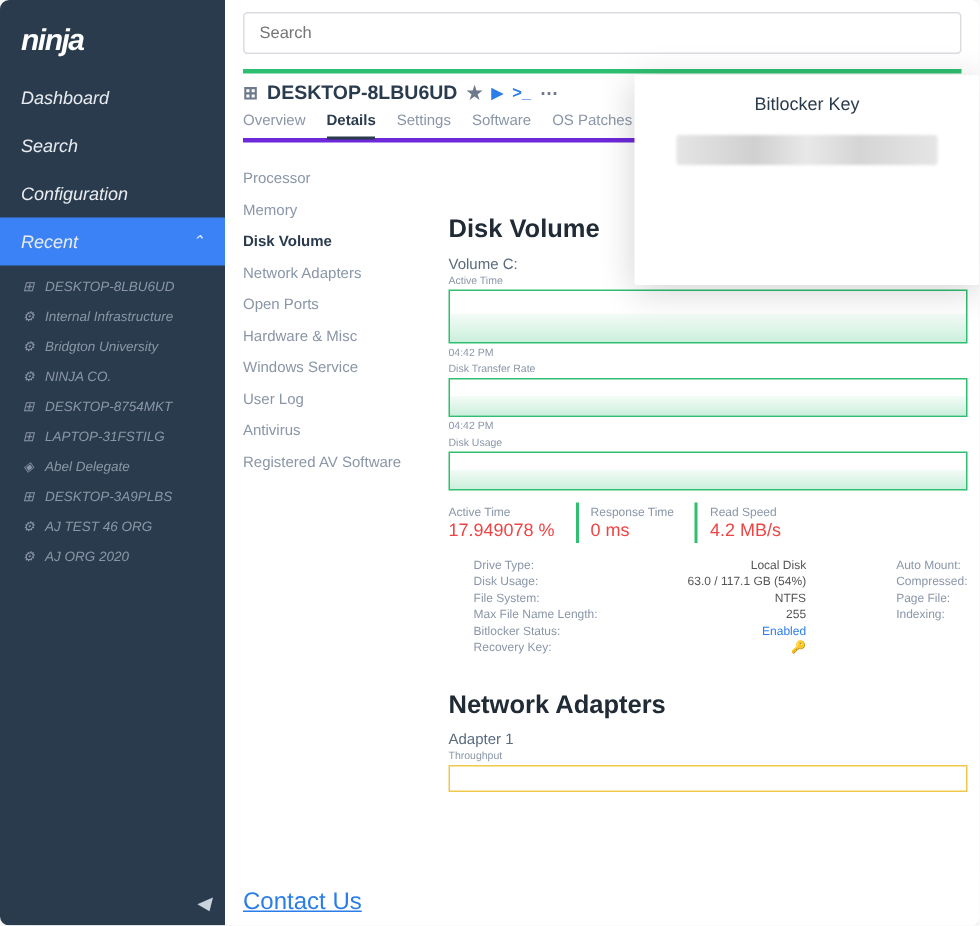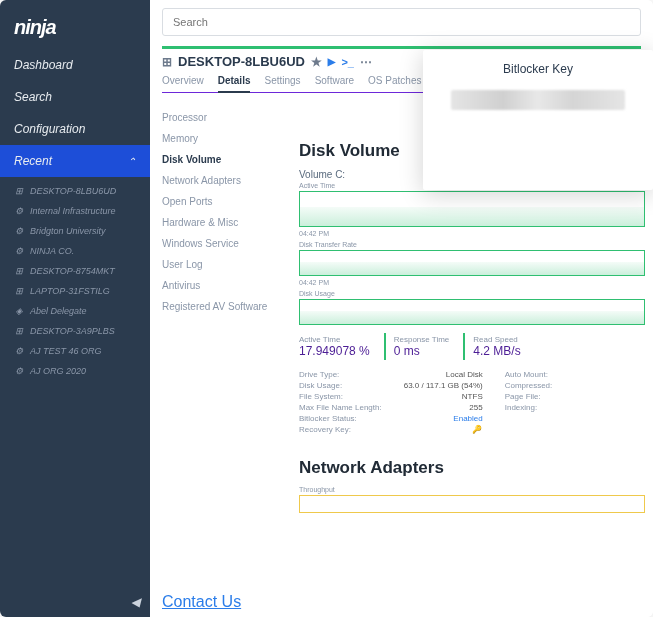--- a/index.html
+++ b/index.html
@@ -1,58 +1,58 @@
 <!DOCTYPE html>
 <html><head>
 <meta charset="utf-8">
 <style>
 * { box-sizing: border-box; margin: 0; padding: 0; }
 body { font-family: -apple-system, BlinkMacSystemFont, "Segoe UI", Arial, sans-serif; font-size: 11px; color: #333; background: #fff; width: 653px; height: 617px; overflow: hidden; position: relative; }
 .app { display: flex; height: 100%; border-radius: 6px; overflow: hidden; box-shadow: 0 2px 30px rgba(0,0,0,0.15); }
 .sidebar { width: 150px; background: #2b3b4e; color: #cbd3dd; display: flex; flex-direction: column; flex-shrink: 0; font-style: italic; }
 .logo { padding: 16px 14px 10px; font-size: 20px; font-weight: 700; color: #fff; letter-spacing: -1px; }
 .nav-item { padding: 9px 14px; font-size: 12px; color: #e8ecf0; cursor: pointer; }
-.nav-item.recent { display: flex; justify-content: space-between; align-items: center; background: #1d4ed8; }
+.nav-item.recent { display: flex; justify-content: space-between; align-items: center; background: #3b82f6; }
 .recent-list { padding: 4px 0; }
 .recent-item { display: flex; align-items: center; gap: 6px; padding: 5px 14px; font-size: 9px; color: #8a96a8; cursor: pointer; }
 .recent-item .ri-icon { width: 10px; text-align: center; font-size: 9px; }
 .sidebar-footer { margin-top: auto; display: flex; justify-content: flex-end; padding: 8px 10px; }
 .collapse { color: #cbd3dd; font-size: 12px; cursor: pointer; }
 .main { flex: 1; display: flex; flex-direction: column; overflow: hidden; background: #fff; }
 .search-bar { margin: 8px 12px 6px; }
 .search-input { width: 100%; padding: 7px 10px; border: 1px solid #d9dde2; border-radius: 3px; font-size: 11px; color: #777; }
 .device-header { margin: 4px 12px 0; border-top: 3px solid #2fbf71; padding-top: 5px; }
 .device-title-row { display: flex; align-items: center; gap: 6px; font-size: 13px; font-weight: 600; color: #2b3b4e; }
 .win-icon { color: #6d7a8c; font-size: 12px; }
 .star { color: #6d7a8c; font-size: 12px; }
 .play { color: #2b7de9; font-size: 10px; }
 .term { color: #2b7de9; font-size: 11px; font-weight: bold; }
 .ellips { color: #6d7a8c; font-size: 12px; }
-.tabs { display: flex; gap: 14px; font-size: 10px; color: #8a96a8; margin-top: 6px; border-bottom: 1px solid #6d28d9; }
+.tabs { display: flex; gap: 14px; font-size: 10px; color: #8a96a8; margin-top: 6px; border-bottom: 3px solid #6d28d9; }
 .tab { padding-bottom: 5px; cursor: pointer; }
 .tab.active { color: #2b3b4e; border-bottom: 2px solid #2b3b4e; margin-bottom: -1px; font-weight: bold; }
 .content-row { display: flex; flex: 1; overflow: hidden; }
 .side-menu { width: 145px; padding: 14px 12px; font-size: 10px; color: #8a96a8; flex-shrink: 0; }
 .side-menu .sm-item { padding: 5px 0; cursor: pointer; }
 .side-menu .sm-item.active { color: #2b3b4e; font-weight: 600; }
 .details { flex: 1; padding: 10px 8px 0 4px; overflow: hidden; }
 .box-top { border: 1px solid #e5e8ec; border-radius: 2px; width: 60px; height: 18px; margin: 0 auto 20px; font-size: 8px; color: #999; display:flex; align-items:center; justify-content:center; }
 .section-title { font-size: 17px; font-weight: 600; color: #212b36; margin-bottom: 8px; }
 .sub-label { font-size: 10px; color: #5a6b7e; margin-bottom: 2px; }
 .graph { border: 1px solid #2fbf71; border-top-width: 1px; height: 36px; margin-bottom: 3px; position: relative; overflow: hidden; }
 .graph .fill { position: absolute; bottom: 0; left: 0; right: 0; height: 55%; background: linear-gradient(to top, rgba(47,191,113,0.25), rgba(47,191,113,0.05)); }
 .graph.small { height: 26px; }
 .tiny-label { font-size: 7px; color: #8a96a8; margin-bottom: 2px; }
 .ts { font-size: 7px; color: #8a96a8; margin-bottom: 4px; }
 .metrics-row { display: flex; gap: 0; margin-top: 8px; }
 .metric { padding: 2px 14px 2px 8px; border-left: 2px solid #2fbf71; }
 .metric:first-child { border-left: none; padding-left: 0;}
 .metric-label { font-size: 8px; color: #8a96a8; }
-.metric-value { font-size: 12px; font-weight: 500; color: #4c1d95; }
-.props { display: flex; gap: 22px; margin-top: 10px; font-size: 8px; color: #8a96a8; }
+.metric-value { font-size: 12px; font-weight: 500; color: #ef4444; }
+.props { display: flex; gap: 60px; margin-top: 10px; font-size: 8px; color: #8a96a8; justify-content: flex-end; }
 .props-col { display: flex; flex-direction: column; gap: 2px; }
 .props-col.right { text-align: right; color: #555; }
 .link-blue { color: #2b7de9; }
 .section-title.mt { margin-top: 24px; }
 .adapter-graph { border: 1px solid #efc94c; height: 18px; margin-top: 2px; }
 .footer-link { position: absolute; bottom: 6px; left: 162px; font-size: 16px; color: #2b7de9; text-decoration: underline; }
 .popup { position: absolute; top: 50px; right: 0; width: 230px; height: 140px; background: #fff; box-shadow: 0 4px 24px rgba(0,0,0,0.18); border-radius: 2px; padding: 12px 28px; z-index: 10; }
 .popup-title { text-align: center; font-size: 12px; color: #2b3b4e; margin-bottom: 14px; }
 .popup-key { height: 20px; background: linear-gradient(90deg, #e5e5e5, #d0d0d0 30%, #e8e8e8 50%, #d5d5d5 70%, #e5e5e5); border-radius: 2px; filter: blur(1px); }
 .chev { font-size: 10px; }
@@ -207,20 +207,21 @@
             </div>
           <div class="props-col" id="pl2">
               <div>Auto Mount:</div>
               <div>Compressed:</div>
               <div>Page File:</div>
               <div>Indexing:</div>
             </div>
         </div>
 
         <div class="section-title mt">Network Adapters</div>
+        <div class="sub-label">Adapter 1</div>
         <div class="tiny-label">Throughput</div>
         <div class="adapter-graph"></div>
       </div>
     </div>
   </div>
 </div>
 
 <div class="footer-link">Contact Us</div>
 
 <div class="popup">

